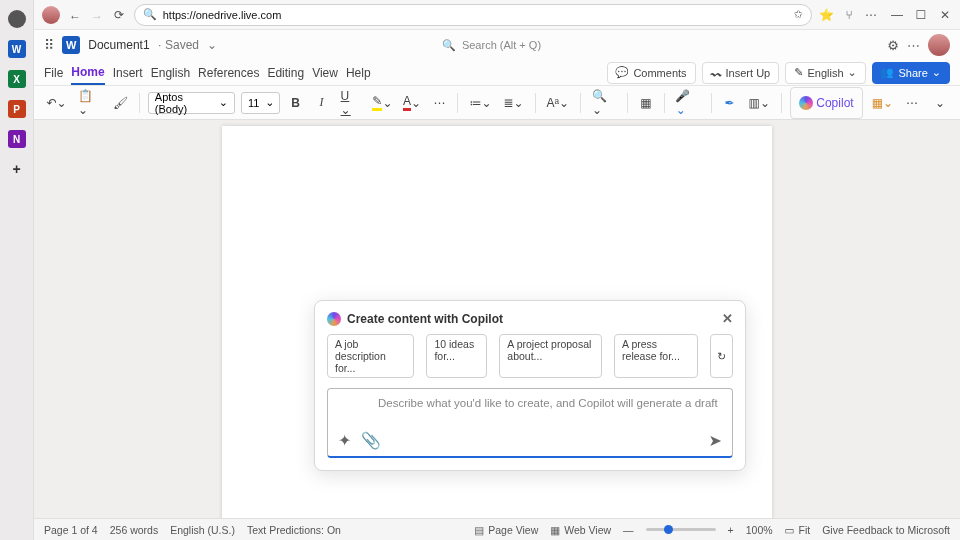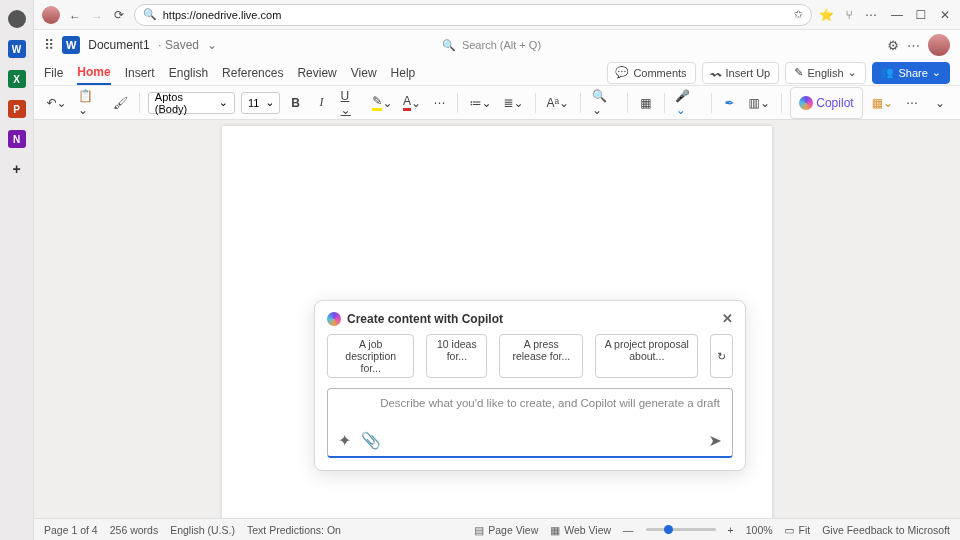--- a/index.html
+++ b/index.html
@@ -21,34 +21,34 @@
   .win-btns{display:flex;gap:10px;margin-left:4px;}
   .app-header{height:30px;display:flex;align-items:center;padding:0 10px;gap:8px;background:#fcfcfc;}
   .waffle{font-size:14px;color:#555;}
   .word-logo{width:18px;height:18px;background:#185abd;border-radius:3px;color:#fff;font-size:11px;font-weight:bold;display:flex;align-items:center;justify-content:center;}
   .doc-name{font-size:12px;color:#333;}
   .saved{color:#777;font-size:12px;}
   .spacer{flex:1;}
   .search-box{display:flex;align-items:center;gap:6px;font-size:11px;color:#888;width:220px;}
   .gear{font-size:13px;color:#555;}
   .avatar-md{width:22px;height:22px;border-radius:50%;background:linear-gradient(#d99,#a55);}
-  .tabs-row{height:26px;display:flex;align-items:center;padding:0 10px;background:#fcfcfc;border-bottom:1px solid #e5e5e5;gap:14px;font-size:12px;}
+  .tabs-row{height:26px;display:flex;align-items:center;padding:0 10px;background:#fcfcfc;border-bottom:1px solid #e5e5e5;gap:8px;font-size:12px;}
   .tab{color:#444;padding:4px 0;cursor:pointer;}
-  .tab.active{color:#ef4444;font-weight:600;border-bottom:2px solid #185abd;}
+  .tab.active{color:#6d28d9;font-weight:600;border-bottom:2px solid #185abd;}
   .right-cmds{margin-left:auto;display:flex;gap:6px;}
   .rcmd{display:flex;align-items:center;gap:4px;font-size:11px;color:#444;border:1px solid #dcdcdc;border-radius:4px;padding:2px 8px;height:22px;background:#fff;}
   .rcmd.share{background:#2167d9;color:#fff;border-color:#2167d9;}
   .ribbon{height:34px;display:flex;align-items:center;padding:0 10px;gap:8px;background:#fcfcfc;border-bottom:1px solid #e0e0e0;}
   .rgrp{display:flex;align-items:center;gap:6px;}
   .rbtn{height:22px;min-width:20px;display:flex;align-items:center;justify-content:center;color:#444;font-size:12px;padding:0 3px;border-radius:3px;}
   .font-sel{border:1px solid #ccc;border-radius:3px;height:22px;display:flex;align-items:center;padding:0 6px;font-size:11px;gap:6px;background:#fff;}
   .sep{width:1px;height:20px;background:#e0e0e0;}
   .canvas-area{flex:1;background:#f0efee;position:relative;display:flex;justify-content:center;padding-top:6px;overflow:hidden;}
   .page{width:550px;height:720px;background:#fff;box-shadow:0 0 4px rgba(0,0,0,.15);position:relative;}
-  .copilot-pop{position:absolute;top:180px;left:280px;width:432px;background:#fff;border:1px solid #d8d8d8;border-radius:8px;box-shadow:0 4px 20px rgba(0,0,0,.12);padding:10px 12px 12px;text-align:center;}
+  .copilot-pop{position:absolute;top:180px;left:280px;width:432px;background:#fff;border:1px solid #d8d8d8;border-radius:8px;box-shadow:0 4px 20px rgba(0,0,0,.12);padding:10px 12px 12px;}
   .cp-head{display:flex;align-items:center;gap:6px;font-size:12px;font-weight:600;color:#333;}
   .cp-close{margin-left:auto;font-size:13px;color:#666;cursor:pointer;}
   .cp-chips{display:flex;gap:12px;margin-top:8px;}
   .chip{border:1px solid #d0d0d0;border-radius:4px;padding:3px 7px;font-size:10.5px;color:#444;background:#fff;cursor:pointer;}
   .chip.icon{padding:3px 6px;display:flex;align-items:center;}
   .cp-input{margin-top:10px;border:1px solid #b8b8b8;border-bottom:2px solid #2167d9;border-radius:4px;padding:8px 10px 6px;}
   .cp-prompt{font-size:11.5px;color:#888;min-height:20px;outline:none;margin-left:40px;}
   .cp-input-row{display:flex;align-items:center;gap:10px;margin-top:14px;color:#666;}
   .cp-send{margin-left:auto;color:#666;}
   .status{height:22px;background:#f5f5f5;border-top:1px solid #e0e0e0;display:flex;align-items:center;font-size:10.5px;color:#555;padding:0 10px;gap:12px;}
@@ -108,21 +108,21 @@
     <div class="gear">⋯</div>
     <div class="avatar-md"></div>
   </div>
 
   <div class="tabs-row">
     <span class="tab">File</span>
     <span class="tab active">Home</span>
     <span class="tab">Insert</span>
     <span class="tab">English</span>
     <span class="tab">References</span>
-    <span class="tab">Review</span>
+    <span class="tab">Editing</span>
     <span class="tab">View</span>
     <span class="tab">Help</span>
     <div class="right-cmds">
       <div class="rcmd">💬 <span>Comments</span></div>
       <div class="rcmd">〰 <span>Insert Up</span></div>
       <div class="rcmd">✎ <span>English</span> ⌄</div>
       <div class="rcmd share">👥 <span>Share</span> ⌄</div>
     </div>
   </div>
 
@@ -189,22 +189,22 @@
 
     <div class="copilot-pop">
       <div class="cp-head">
         <span class="copilot-logo"></span>
         <span>Create content with Copilot</span>
         <span class="cp-close">✕</span>
       </div>
       <div class="cp-chips">
         <div class="chip">A job description for...</div>
         <div class="chip">10 ideas for...</div>
+        <div class="chip">A project proposal about...</div>
         <div class="chip">A press release for...</div>
-        <div class="chip">A project proposal about...</div>
         <div class="chip icon">↻</div>
       </div>
       <div class="cp-input">
         <div class="cp-prompt">Describe what you'd like to create, and Copilot will generate a draft</div>
         <div class="cp-input-row">
           <span>✦</span>
           <span>📎</span>
           <span class="cp-send">➤</span>
         </div>
       </div>

